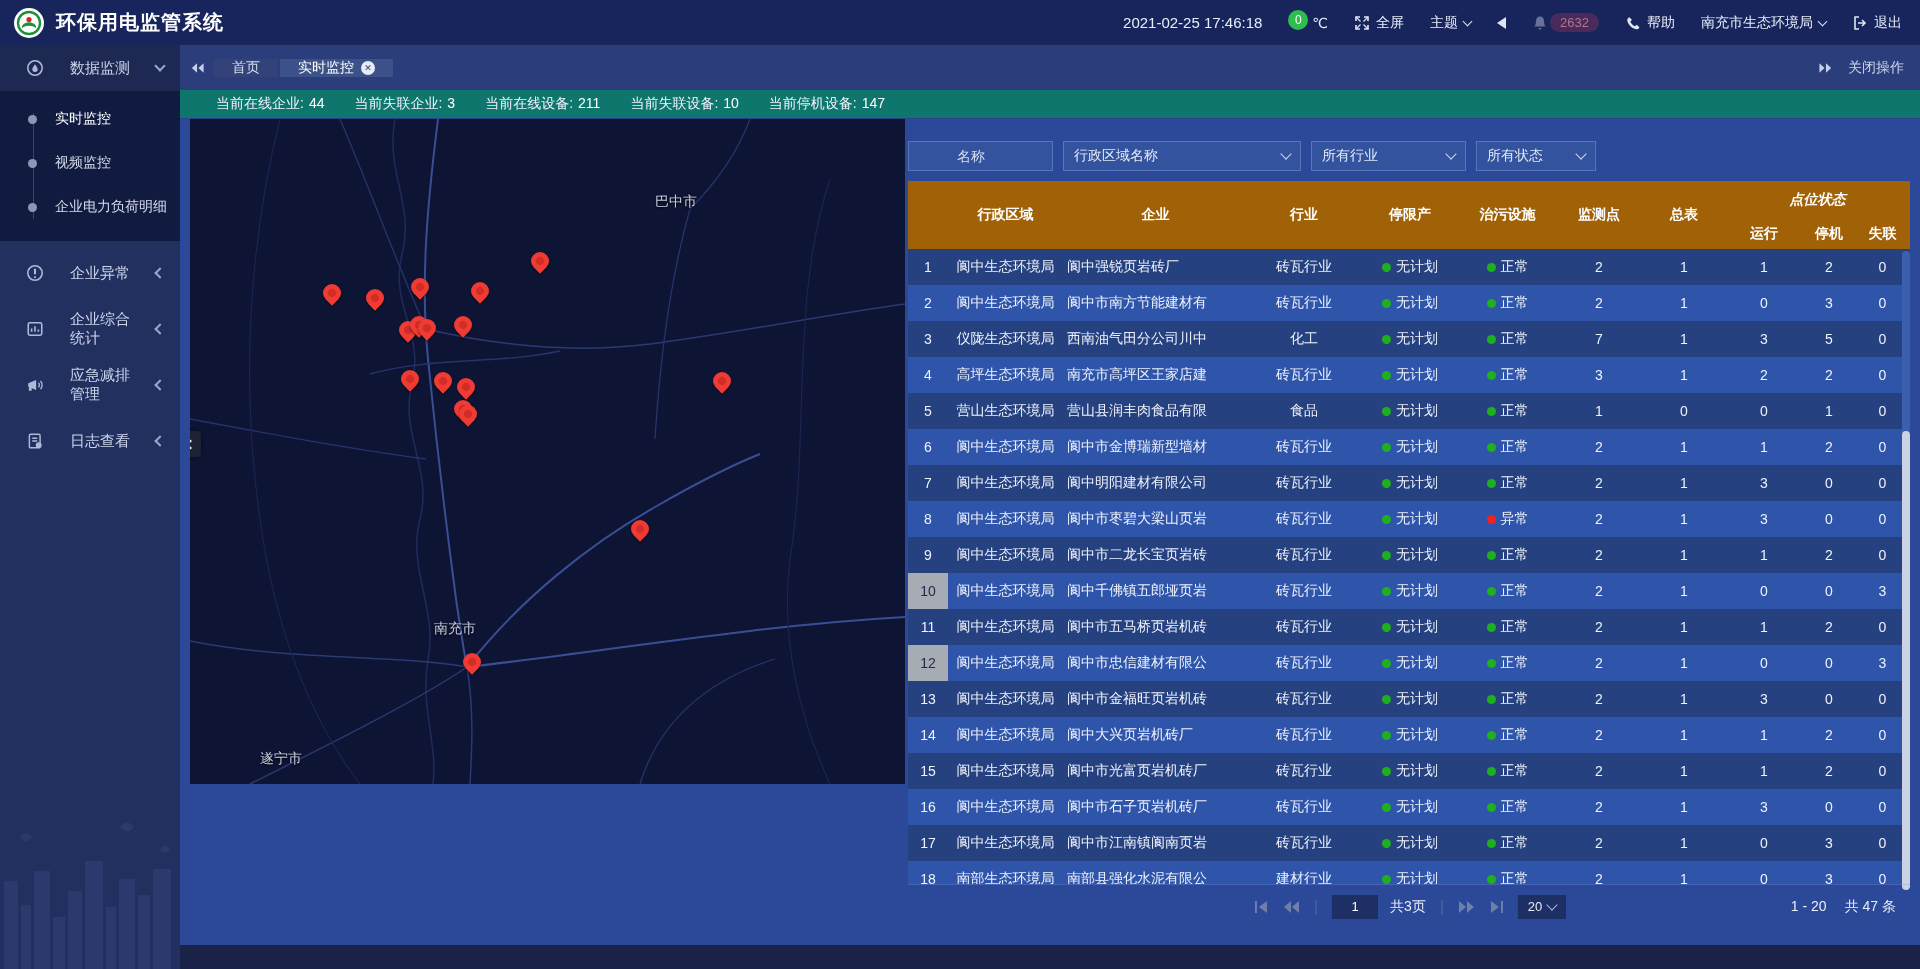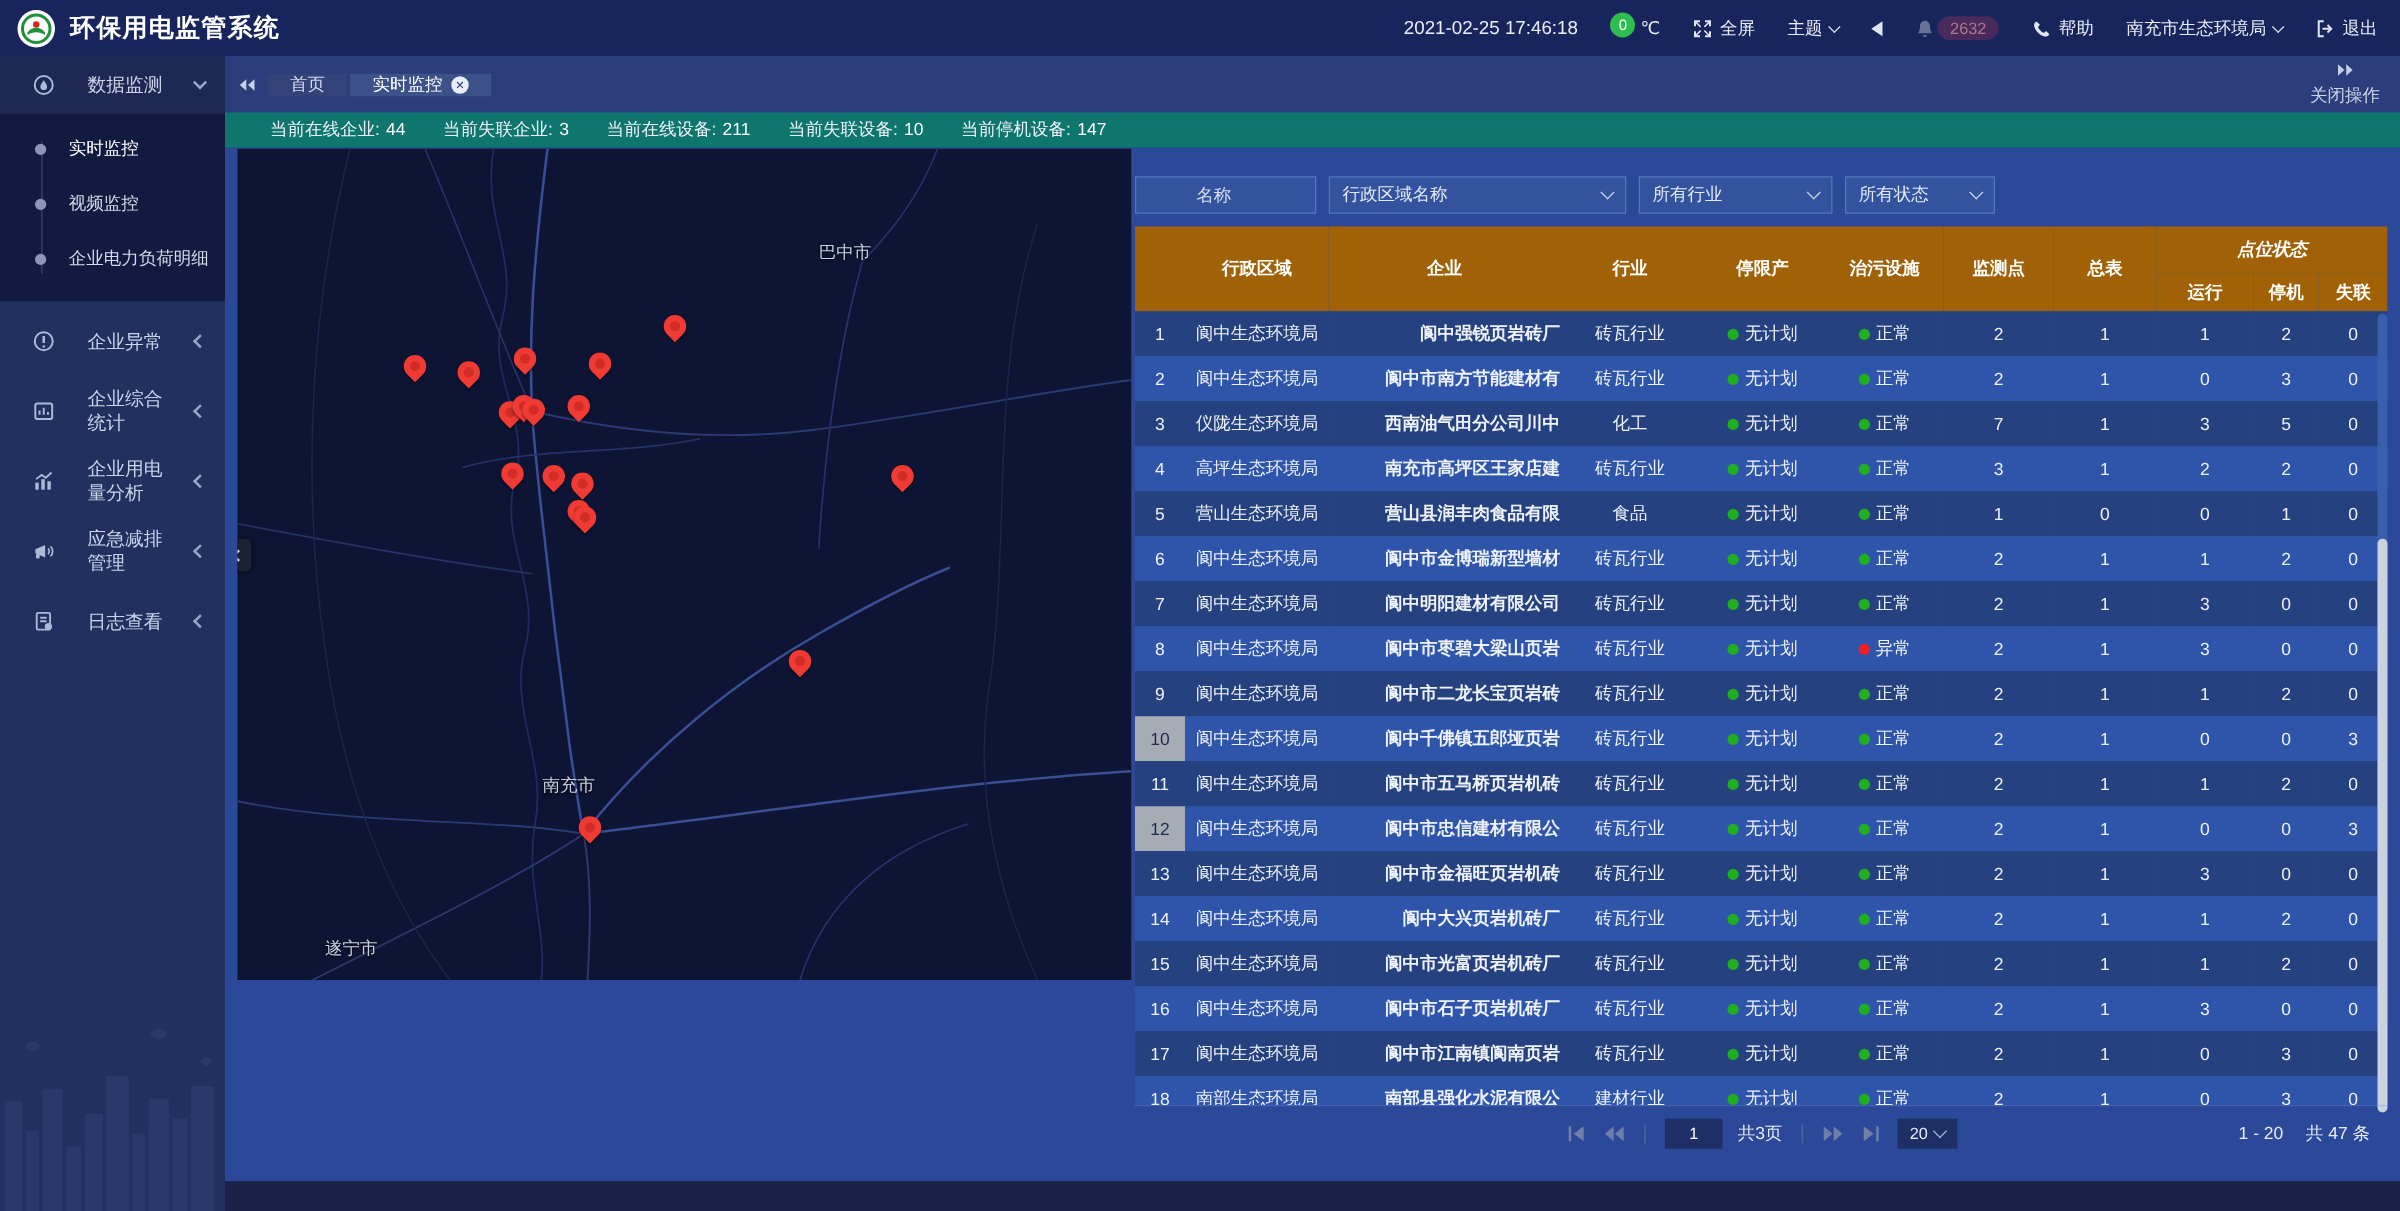--- a/index.html
+++ b/index.html
@@ -51,21 +51,21 @@
   
   .content{flex:1;display:flex;flex-direction:column;min-width:0;}
   .tabbar{height:45px;background:#2b3e7b;display:flex;align-items:center;flex:0 0 45px;color:#d5dcef;font-size:14px;}
   .tb-col{width:34px;display:flex;align-items:center;justify-content:center;color:#c6cfe8;cursor:pointer;}
   .tb-col svg{width:15px;height:12px;}
   .tab{display:flex;align-items:center;gap:7px;padding:0 18px;background:#33437a;cursor:pointer;margin-right:2px;}
   .tab.active{background:#3d5189;color:#fff;}
   .closec{width:14px;height:14px;border-radius:50%;background:#e8ecf5;color:#2b3e7b;font-size:9px;line-height:14px;text-align:center;font-weight:bold;}
   .closec::before{content:"✕";}
   .tb-spacer{flex:1;}
-  .tb-right{display:flex;align-items:center;gap:6px;padding-right:16px;flex-direction:column;}
+  .tb-right{display:flex;align-items:center;gap:6px;padding-right:16px;}
   .closeops{color:#cdd5ea;cursor:pointer;}
 
   .statsbar{height:29px;background:#0f766e;display:flex;align-items:center;gap:30px;padding-left:36px;
     font-size:14px;color:#eef2fc;flex:0 0 29px;border-bottom:1px solid #27438f;}
   .stat{display:flex;gap:5px;}
   .stat .v{color:#ffffff;}
 
   
   .workspace{flex:1;display:flex;padding:0 10px;gap:3px;min-height:0;position:relative;}
   .map{width:715px;height:665px;background:#0e1434;position:relative;flex:0 0 715px;overflow:hidden;cursor:grab;}
@@ -92,21 +92,21 @@
 
   .table-viewport{height:703px;overflow:hidden;position:relative;}
   table.grid{width:1002px;border-collapse:collapse;table-layout:fixed;font-size:14px;color:#eef2fb;}
   .grid thead th{background:#a16207;color:#fff;font-weight:bold;font-size:14px;}
   .grid thead tr:first-child th{height:38px;}
   .grid thead tr:last-child th{height:30px;}
   .grid th.grp{font-style:italic;}
   .grid td{height:36px;text-align:center;white-space:nowrap;overflow:hidden;}
   .grid tr.odd td{background:#26417f;}
   .grid tr.even td{background:#2f55ab;}
-  .grid td.c-company{text-align:right;padding-left:4px;font-weight:bold;}
+  .grid td.c-company{text-align:left;padding-left:4px;}
   .grid td.c-no.sel{background:#a6abb4;color:#1f2b4d;}
   .statusflex{display:inline-flex;align-items:center;gap:5px;}
   .dot{width:9px;height:9px;border-radius:50%;display:inline-block;}
   .dot.green{background:#1faf1f;} .dot.red{background:#ee2222;}
 
   .scroll-track{position:absolute;right:0;top:132px;width:8px;height:571px;background:#3b5faf;border-radius:4px;}
   .scroll-thumb{position:absolute;right:0;top:312px;width:8px;height:459px;background:#ccd3e0;border-radius:4px;cursor:pointer;}
 
   .pager{height:44px;display:flex;align-items:center;border-top:1px solid rgba(120,150,220,.35);
     color:#e8edf8;font-size:14px;position:relative;}
@@ -243,34 +243,20 @@
                 </svg>
               </span>
               <span class="sb-label">企业综合统计</span>
               <span class="chev left"></span>
             </div>
           </div>
           <div class="sb-group">
             <div class="sb-row">
               <span class="sb-ico">
                 <svg viewBox="0 0 16 16" fill="currentColor">
-                  <rect x="2" y="9" width="2.4" height="5"></rect>
-                  <rect x="6.3" y="6.5" width="2.4" height="7.5"></rect>
-                  <rect x="10.6" y="8" width="2.4" height="6"></rect>
-                  <path d="M2.5 6.5 L6.5 3.5 L9.5 5.5 L13.5 1.8" fill="none" stroke="currentColor" stroke-width="1.3"></path>
-                </svg>
-              </span>
-              <span class="sb-label">企业用电量分析</span>
-              <span class="chev left"></span>
-            </div>
-          </div>
-          <div class="sb-group">
-            <div class="sb-row">
-              <span class="sb-ico">
-                <svg viewBox="0 0 16 16" fill="currentColor">
                   <path d="M2 6.5 L9 3.5 V12.5 L2 9.5 Z"></path>
                   <rect x="2.5" y="9.8" width="2.6" height="3.4" rx="0.8"></rect>
                   <path d="M11 6 C12.2 6.8 12.2 9.2 11 10 M12.8 4.5 C14.8 6 14.8 10 12.8 11.5" fill="none" stroke="currentColor" stroke-width="1.2"></path>
                 </svg>
               </span>
               <span class="sb-label">应急减排管理</span>
               <span class="chev left"></span>
             </div>
           </div>
           <div class="sb-group">

